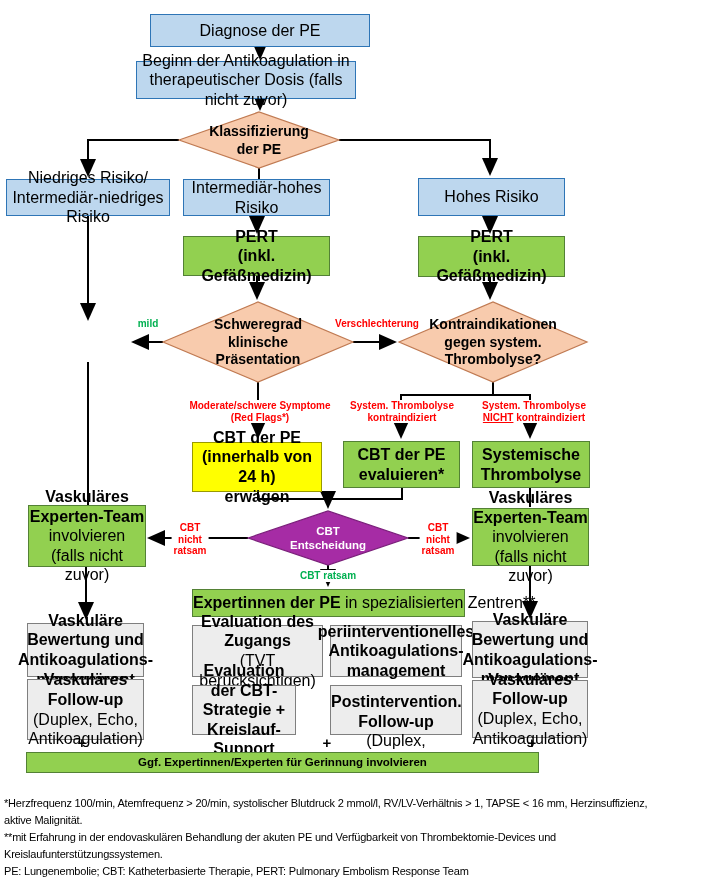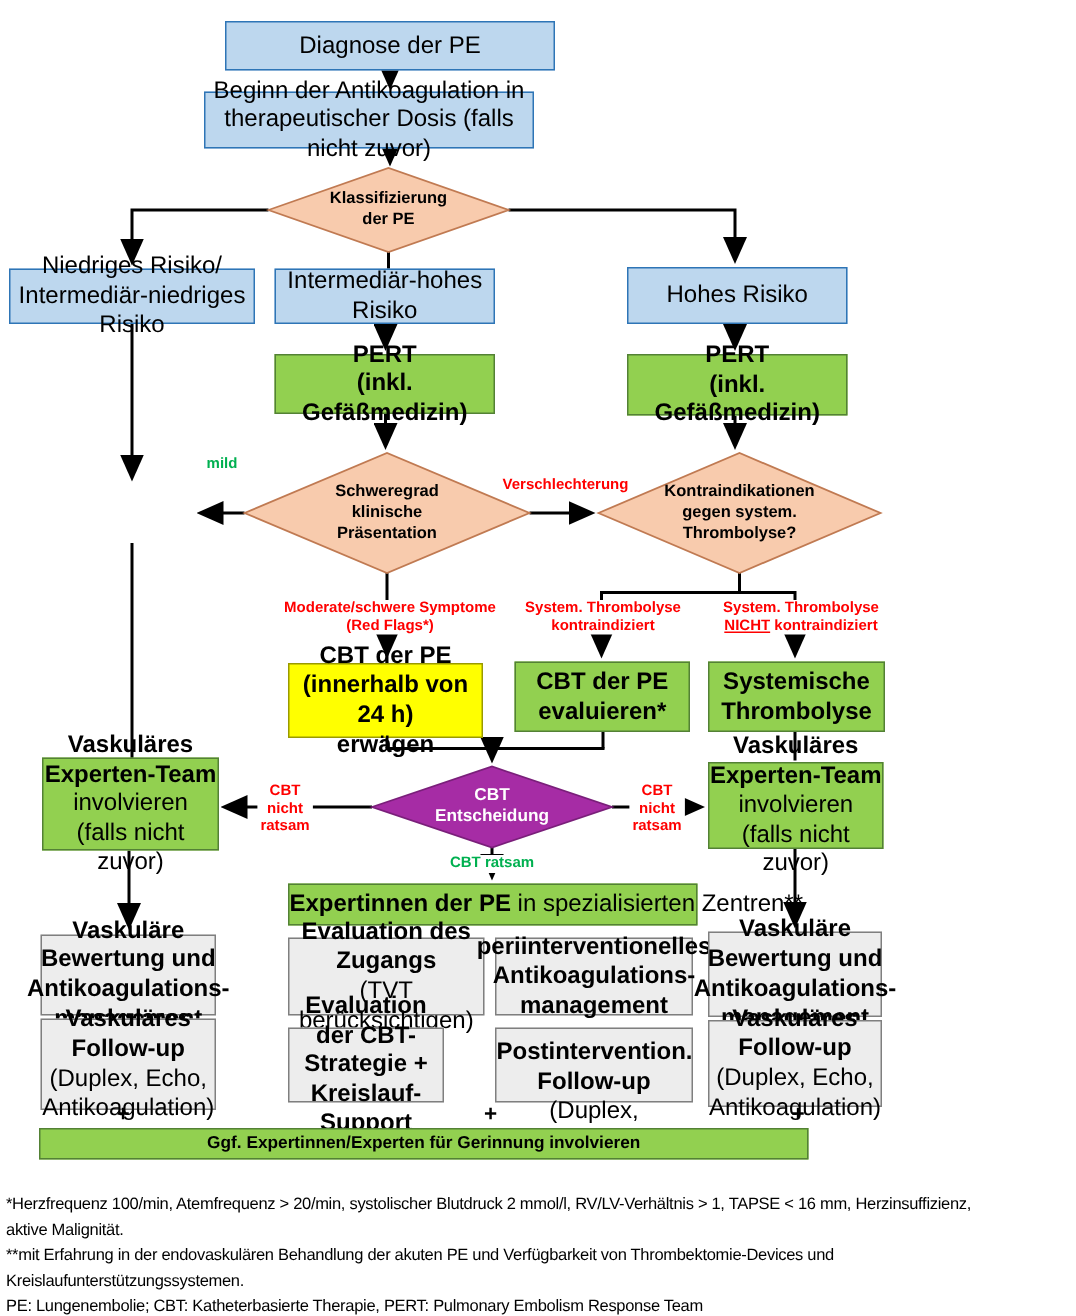--- a/index.html
+++ b/index.html
@@ -9,21 +9,21 @@
   .box{position:absolute;z-index:2;display:flex;flex-direction:column;align-items:center;
        justify-content:center;text-align:center;box-sizing:border-box;
        font-size:16px;line-height:1.22;white-space:pre-line;}
   .blue{background:var(--blue-fill);border:1.4px solid var(--blue-border);}
   .green{background:var(--green-fill);border:1.4px solid var(--green-border);}
   .gray{background:var(--gray-fill);border:1.2px solid var(--gray-border);}
   .redbox{background:var(--red-fill);border:1.4px solid #8B0000;color:#fff;font-weight:700;}
   .yellow{background:var(--yellow-fill);border:1.3px solid var(--yellow-border);font-weight:700;}
   .b{font-weight:700;}
   .dtext{position:absolute;z-index:3;transform:translate(-50%,-50%);text-align:center;
-         font-weight:700;font-size:11px;line-height:1.25;white-space:pre-line;}
+         font-weight:700;font-size:14px;line-height:1.25;white-space:pre-line;}
   .lbl{position:absolute;z-index:4;transform:translateX(-50%);text-align:center;
        font-weight:700;font-size:10px;line-height:1.15;white-space:pre-line;}
   .lbl.red{color:var(--label-red);}
   .lbl.grn{color:var(--label-green);}
   .lbl.wbg{background:#fff;padding:0 2px;}
   .plus{position:absolute;z-index:2;transform:translateX(-50%);font-size:15px;font-weight:700;}
   .u{text-decoration:underline;}
   #footnotes{position:absolute;left:4px;top:795px;width:712px;z-index:2;
              font-size:11px;letter-spacing:-0.2px;line-height:1.55;}
   #footnotes p{margin:0;white-space:pre-line;}
@@ -93,21 +93,21 @@
   <div class="box green b" style="left:418px;top:236px;width:147px;height:41px;">PERT
 (inkl. Gefäßmedizin)</div>
 
   <div class="dtext" style="left:258px;top:342px;">Schweregrad
 klinische
 Präsentation</div>
   <div class="dtext" style="left:493px;top:342px;">Kontraindikationen
 gegen system.
 Thrombolyse?</div>
 
-  <div class="lbl grn" style="left:148px;top:304px;">mild</div>
+  <div class="lbl grn" style="left:148px;top:318px;">mild</div>
   <div class="lbl red" style="left:377px;top:318px;">Verschlechterung</div>
 
   <div class="lbl red wbg" style="left:260px;top:400px;">Moderate/schwere Symptome
 (Red Flags*)</div>
   <div class="lbl red wbg" style="left:402px;top:400px;">System. Thrombolyse
 kontraindiziert</div>
   <div class="lbl red wbg" style="left:534px;top:400px;"><span>System. Thrombolyse</span><br><span class="u">NICHT</span><span> kontraindiziert</span></div>
 
   <div class="box yellow" style="left:192px;top:442px;width:130px;height:50px;">CBT der PE
 (innerhalb von 24 h)

